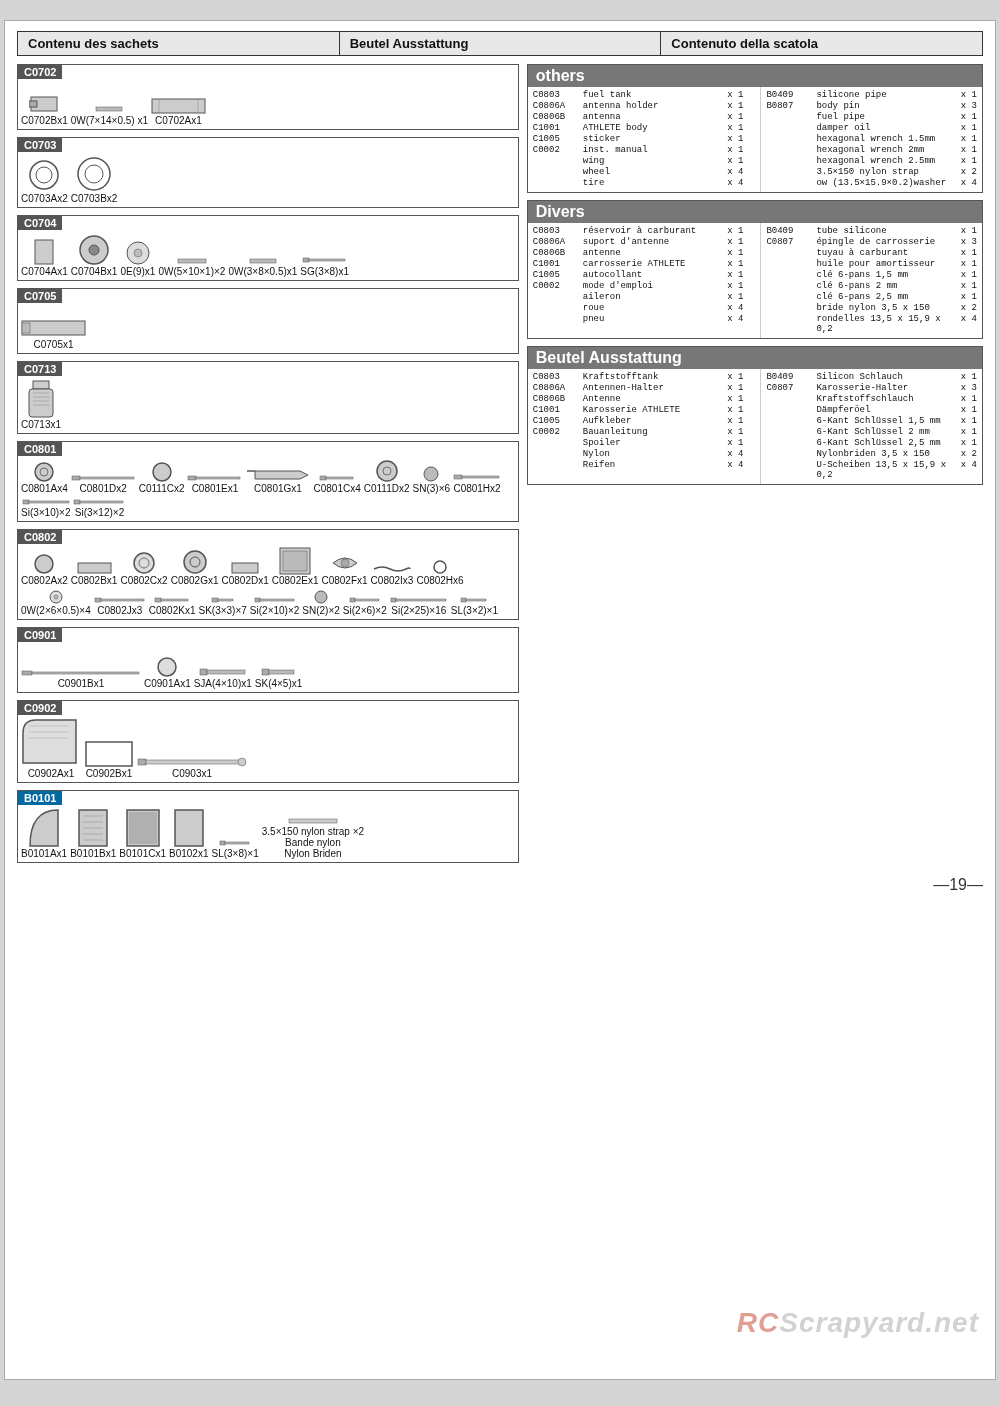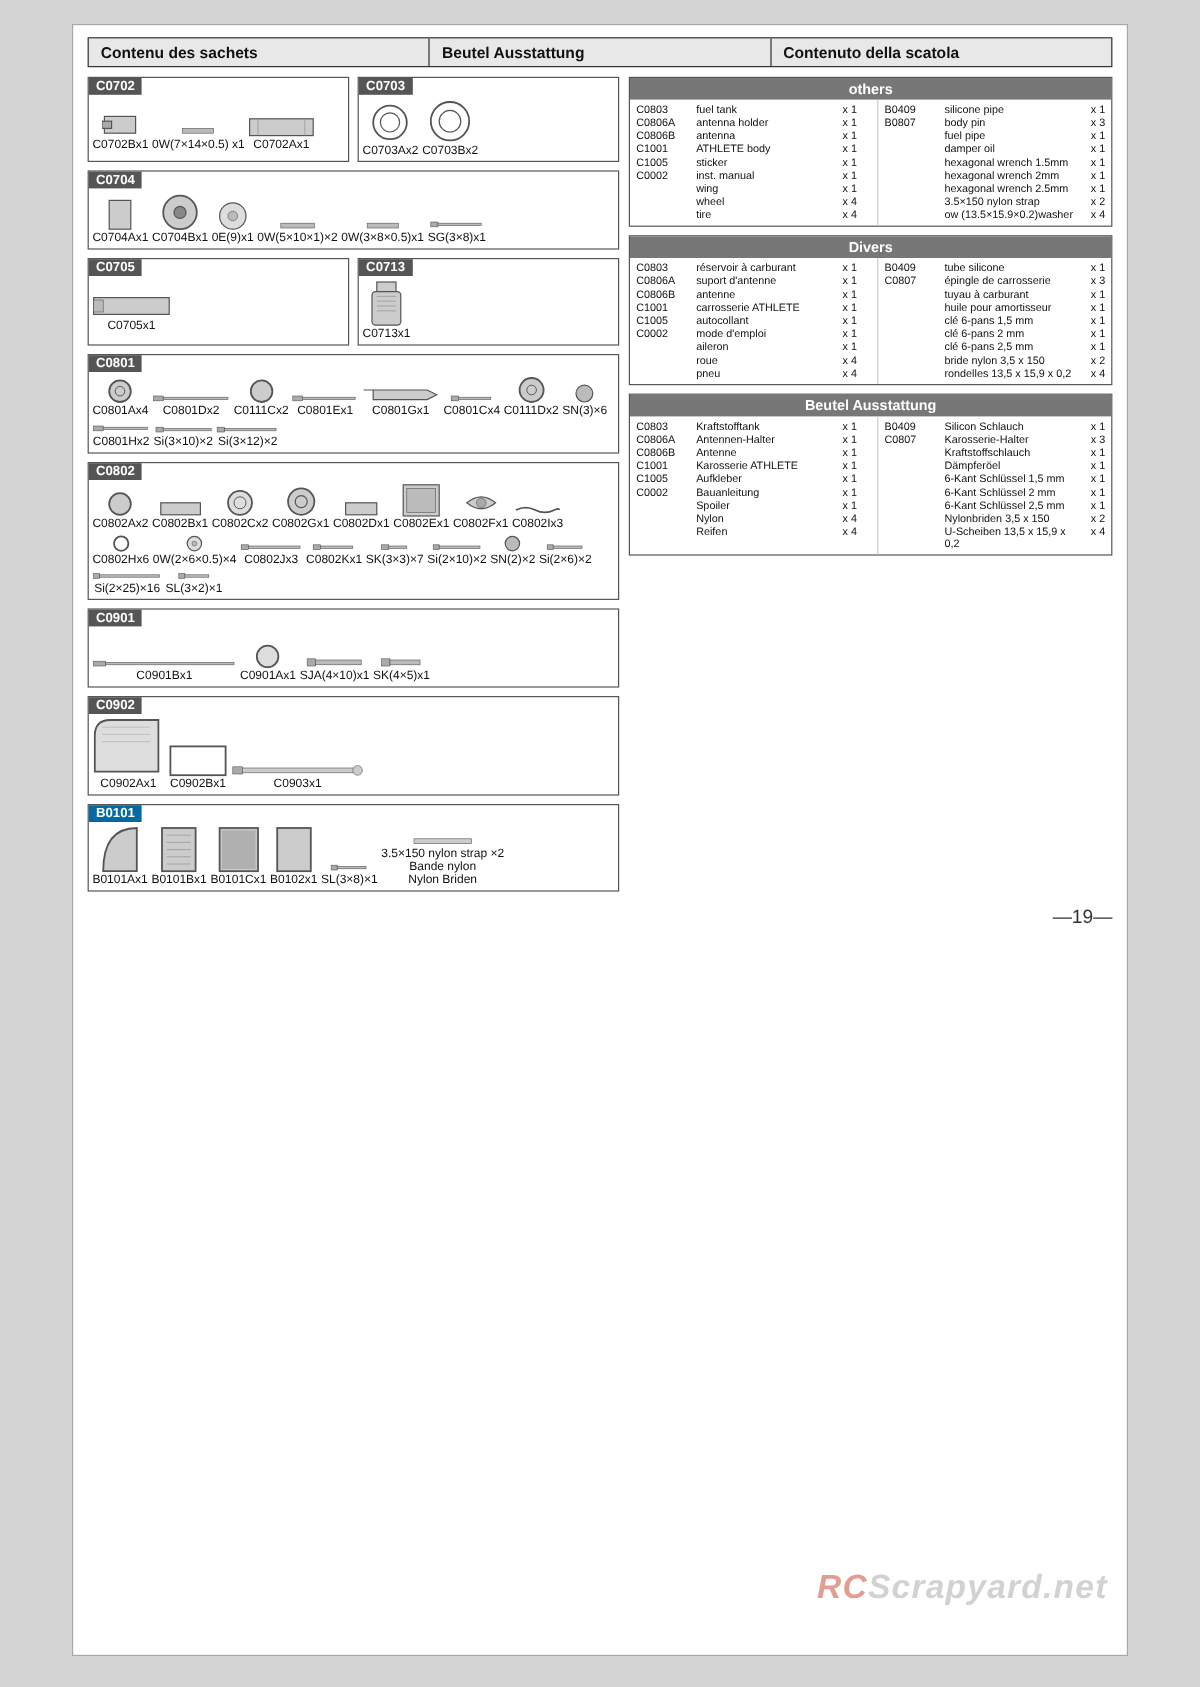--- a/index.html
+++ b/index.html
@@ -5,21 +5,21 @@
     * { margin: 0; padding: 0; box-sizing: border-box; }
     body {
       width: 1000px;
       min-height: 1406px;
       background: #d4d4d4;
       font-family: Arial, Helvetica, sans-serif;
       font-size: 11px;
       color: #111;
     }
     .page {
-      width: 880px;
+      width: 992px;
       min-height: 1360px;
       margin: 20px auto;
       background: #fff;
       border: 1px solid #aaa;
       padding: 10px 12px;
       position: relative;
     }
     .page-header {
       display: flex;
       border: 1px solid #333;
@@ -63,23 +63,22 @@
 
     
     .info-section {
       border: 1px solid #555;
       margin-bottom: 7px;
     }
     .info-section-header {
       background: #777;
       color: #fff;
       font-weight: bold;
-      font-size: 12px;
+      font-size: 16px;
       padding: 2px 8px;
-      text-align: center;
     }
 
     
     .part-label { font-size: 10px; white-space: nowrap; }
 
     
     .page-number {
       text-align: right;
       font-size: 16px;
       margin-top: 6px;
@@ -116,29 +115,31 @@
     }
 
     
     svg.part { display: block; }
 
     
     .two-sections {
       display: flex;
       gap: 7px;
       margin-bottom: 7px;
+      flex-direction: column;
     }
     .two-sections .section-box {
       flex: 1;
       margin-bottom: 0;
     }
 
     .others-layout {
       display: flex;
       gap: 12px;
+      font-family: Liberation Mono, monospace;
     }
     .others-col {
       flex: 1;
       padding: 3px 5px;
     }
     .others-col + .others-col {
       border-left: 1px solid #ccc;
     }
     .others-row {
       display: flex;

